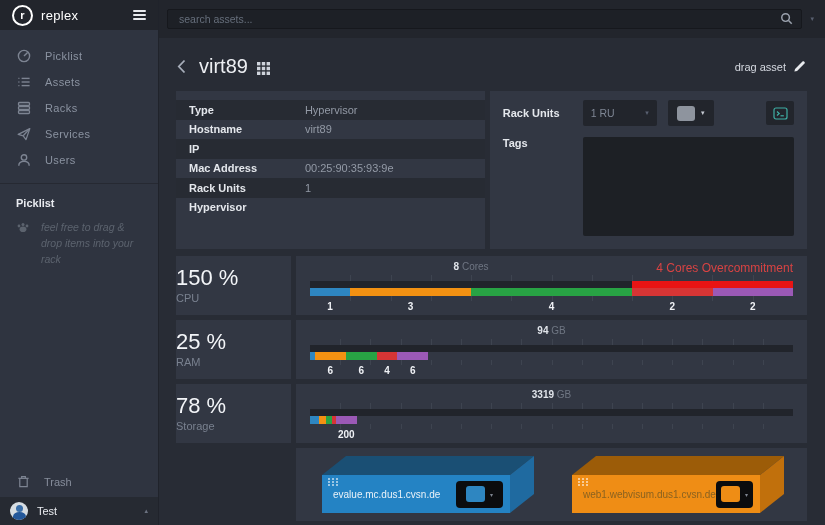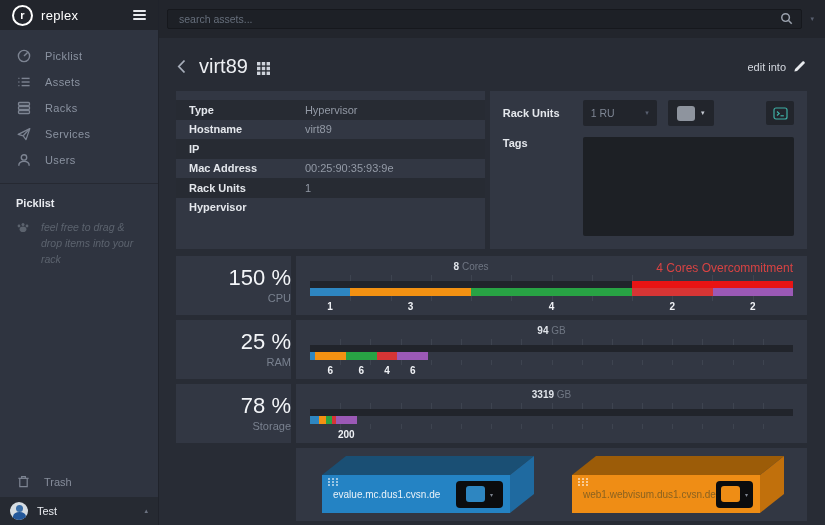--- a/index.html
+++ b/index.html
@@ -64,21 +64,21 @@
               align-items:center;justify-content:center;gap:6px;cursor:pointer;}
   .swatch{width:18px;height:15px;border-radius:3px;}
   .swatch-btn .caret{color:#c6cad2;font-size:7px;}
   .console-btn{margin-left:auto;width:28px;height:24px;background:#22252c;border-radius:2px;
                display:flex;align-items:center;justify-content:center;cursor:pointer;}
   .tags-row{display:flex;flex:1;}
   .tags-box{flex:1;background:#1d2025;border-radius:2px;}
 
   
   .metric-row{display:flex;gap:5px;margin-bottom:5px;height:59px;}
-  .m-sum{width:115px;flex-shrink:0;background:#323743;display:flex;flex-direction:column;align-items:flex-end;justify-content:center;}
+  .m-sum{width:115px;flex-shrink:0;background:#323743;display:flex;flex-direction:column;align-items:flex-start;justify-content:center;}
   .m-pct{color:#f3f5f8;font-size:22px;line-height:1;}
   .m-name{color:#79818f;font-size:11px;margin-top:3px;}
   .m-chart{flex:1;background:#323743;padding:5px 14px 0;min-width:0;}
   .m-top{position:relative;height:13px;font-size:10px;}
   .cap-label{position:absolute;transform:translateX(-50%);white-space:nowrap;}
   .cap-label b{color:#e0e4ea;font-weight:bold;}
   .cap-label span{color:#6f7683;}
   .over-label{position:absolute;right:0;top:0;color:#d84343;font-size:12px;white-space:nowrap;}
   .bar-zone{position:relative;height:27px;}
   .tick{position:absolute;width:1px;background:#3e4450;}
@@ -240,21 +240,21 @@
               <rect x="9.6" y="0" width="3.4" height="3.4"></rect>
             <rect x="0" y="4.8" width="3.4" height="3.4"></rect>
               <rect x="4.8" y="4.8" width="3.4" height="3.4"></rect>
               <rect x="9.6" y="4.8" width="3.4" height="3.4"></rect>
             <rect x="0" y="9.6" width="3.4" height="3.4"></rect>
               <rect x="4.8" y="9.6" width="3.4" height="3.4"></rect>
               <rect x="9.6" y="9.6" width="3.4" height="3.4"></rect>
           </svg>
           </span>
         <div class="edit-asset">
-          <span>edit into</span>
+          <span>drag asset</span>
           <span>
             <svg width="13" height="13" viewBox="0 0 14 14">
               <path d="M1.5,12.5 L2.2,9.6 L10.2,1.6 C10.6,1.2 11.4,1.2 11.9,1.6 L12.4,2.1 C12.9,2.6 12.9,3.4 12.4,3.8 L4.4,11.8 L1.5,12.5 Z" fill="#e8eaee"></path>
             </svg>
             </span>
         </div>
       </div>
 
       <div class="details-row">
         <div class="panel details-left">

